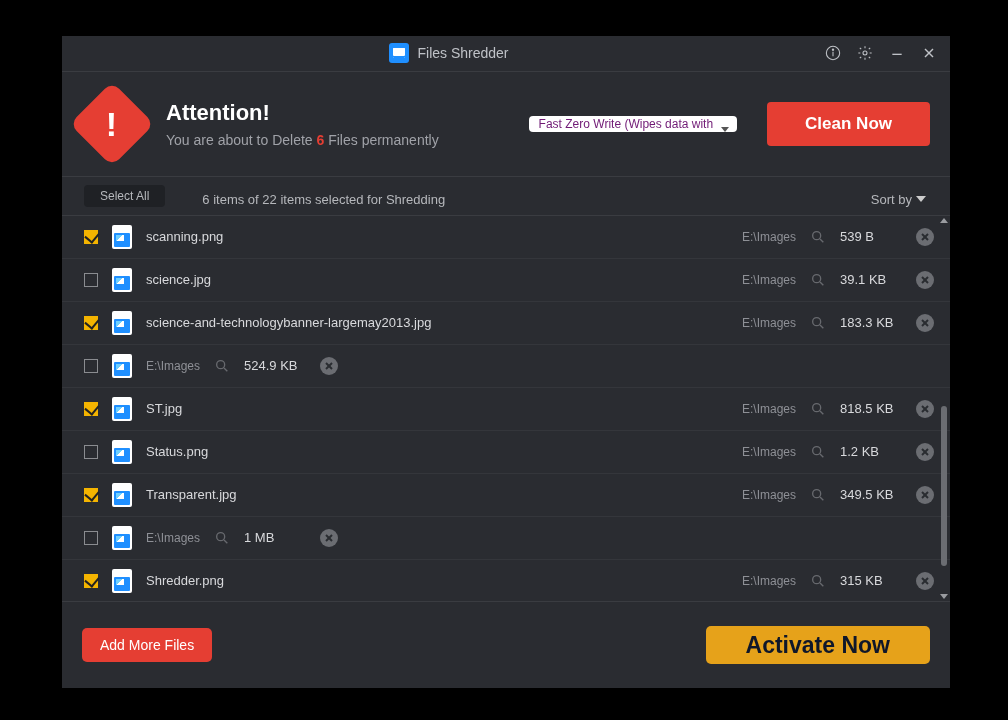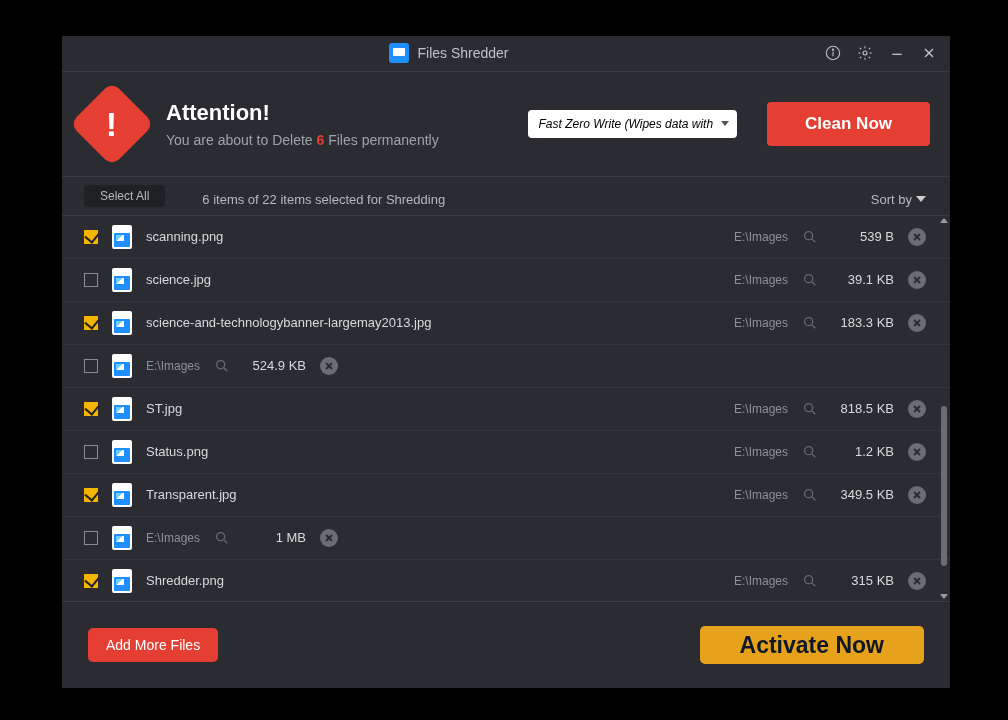--- a/index.html
+++ b/index.html
@@ -76,27 +76,26 @@
   }
   .warn-diamond span {
     transform: rotate(-45deg);
     color:#fff; font-size:34px; font-weight:700;
   }
   .banner-text h1 { color:#fff; font-size:22px; font-weight:600; margin-bottom:6px;}
   .banner-text p { color:#a0a2a8; font-size:14px;}
   .banner-text p .count { color:#e53e33; font-weight:600;}
   .banner-spacer { flex:1; }
   .method-select {
-    background:#fff; color:#000000;
-    border-radius:4px; height:28px;
+    background:#fff; color:#701a75;
+    border-radius:4px; height:16px;
     padding:0 24px 0 10px; font-size:12px;
     display:flex; align-items:center;
     position:relative; min-width:190px;
     cursor:pointer;
-    font-style:italic;
   }
   .method-select::after {
     content:""; position:absolute; right:8px; top:11px;
     border-left:4px solid transparent; border-right:4px solid transparent;
     border-top:5px solid #555;
   }
   .clean-btn {
     background:#e53e33; color:#fff;
     border:none; border-radius:4px;
     height:44px; padding:0 38px;
@@ -129,21 +128,21 @@
     height: 388px;
     overflow:hidden;
   }
   .file-list {
     height:100%;
     overflow:hidden;
   }
   .row {
     display:flex; align-items:center;
     height:43px;
-    padding:0 24px 0 22px;
+    padding:0 16px 0 22px;
     border-bottom:1px solid #34363b;
     font-size:13px;
     gap:14px;
   }
   .chk {
     width:14px;height:14px;
     border:1px solid #8a8c90;
     background:transparent;
     position:relative;
     flex-shrink:0;
@@ -168,21 +167,21 @@
     content:"";position:absolute;left:2px;top:8px;right:2px;bottom:2px;
     background:#1f8fff;border-radius:1px;
   }
   .file-icon::after{
     content:"";position:absolute;left:4px;top:10px;width:8px;height:6px;
     background:linear-gradient(135deg,#6fd0ff 45%,#fff 45%);
   }
   .fname { flex:1; color:#d8d9dc;}
   .fpath { color:#8e9096; font-size:12px;}
   .find-icon { width:16px;height:16px; opacity:.55; cursor:pointer;}
-  .fsize { width:62px; text-align:right; color:#d8d9dc;}
+  .fsize { width:62px; text-align:left; color:#d8d9dc;}
   .remove-btn {
     width:18px;height:18px;border-radius:50%;
     background:#6b6d72; color:#2a2c31;
     display:flex;align-items:center;justify-content:center;
     font-size:12px; cursor:pointer; flex-shrink:0;
   }
 
   
   .scroll-track{
     position:absolute; right:2px; top:0; bottom:0; width:8px;
@@ -195,21 +194,21 @@
   .scroll-arrow.down{bottom:2px;border-top:5px solid #9a9ca0;}
   .scroll-thumb{
     position:absolute; left:1px; width:6px;
     top:190px; height:160px;
     background:#6b6d72; border-radius:3px;
   }
 
   
   .footer{
     margin-top:auto;
-    padding:24px 26px;
+    padding:24px 20px;
     display:flex; align-items:center;
     border-top:1px solid #3a3c41;
   }
   .add-btn{
     background:#e53e33;color:#fff;border:none;border-radius:5px;
     height:34px;padding:0 18px;font-size:14px;font-weight:500;cursor:pointer;
   }
   .activate-btn{
     margin-left:auto;
     background:#e6a21a;color:#0f172a;border:none;border-radius:5px;

